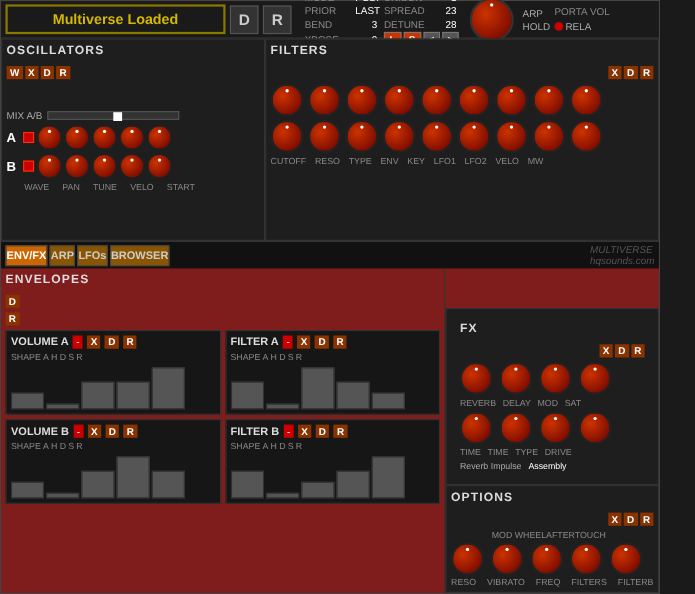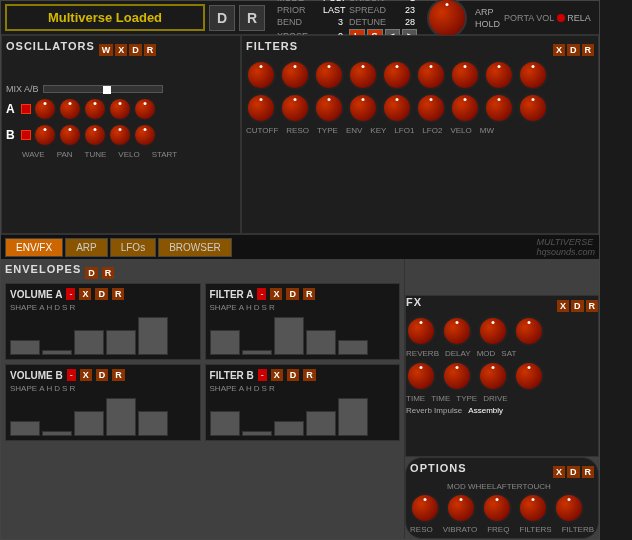--- a/index.html
+++ b/index.html
@@ -9,21 +9,21 @@
       background: #1a1a1a;
       font-family: Arial, sans-serif;
       font-size: 10px;
       color: #ccc;
       overflow: hidden;
     }
 
     .synth-container {
       width: 600px;
       height: 540px;
-      background: #404040;
+      background: #7f1d1d;
       border: 1px solid #444;
       position: relative;
     }
 
     
     .top-bar {
       display: flex;
       align-items: center;
       background: #1a1a1a;
       height: 34px;
@@ -123,23 +123,24 @@
     .panel-title {
       font-size: 11px;
       font-weight: bold;
       color: #ddd;
       letter-spacing: 1px;
       margin-bottom: 4px;
     }
 
     .section-header {
       display: flex;
-      align-items: flex-end;
+      align-items: flex-start;
       gap: 4px;
       margin-bottom: 4px;
+      flex-direction: column;
     }
 
     
     .oscillators-panel {
       width: 240px;
       border-right: 1px solid #333;
     }
 
     .osc-header-btns {
       display: flex;
@@ -259,23 +260,23 @@
     
     .tabs-row {
       display: flex;
       gap: 2px;
       background: #111;
       padding: 2px 4px;
       align-items: center;
     }
 
     .tab {
-      padding: 3px 10px;
+      padding: 3px 0;
       font-size: 10px;
-      font-weight: normal;
+      font-weight: bold;
       cursor: pointer;
       border: 1px solid #444;
       text-align: center;
     }
 
     .tab-envfx { background: #cc6600; color: #fff; }
     .tab-arp { background: #8a5500; color: #ccc; }
     .tab-lfos { background: #8a5500; color: #ccc; }
     .tab-browser { background: #8a5500; color: #ccc; }
 
@@ -484,21 +485,21 @@
     </div>
 
     <div style="display:flex; align-items:center; gap:4px; margin-left:6px;">
       <div class="knob-large">
         <div class="knob-dot"></div>
       </div>
       <div class="top-right-labels">
         <span>ARP</span>
         <span>HOLD</span>
       </div>
-      <div style="display:flex; flex-direction:row; gap:3px;">
+      <div style="display:flex; flex-direction:column; gap:3px;">
         <div style="display:flex; align-items:center; gap:2px;">
           <span class="vol-label">PORTA</span>
           <span class="vol-label">VOL</span>
         </div>
         <div style="display:flex; align-items:center; gap:2px;">
           <div class="indicator-red"></div>
           <span style="font-size:9px;color:#aaa;">RELA</span>
         </div>
       </div>
     </div>
@@ -779,21 +780,21 @@
               <div class="env-bar env-bar-mid" style="width:30px;"></div>
               <div class="env-bar env-bar-full" style="width:30px;"></div>
             </div>
           </div>
 
         </div>
       </div>
 
       <div style="display:flex; flex-direction:column; flex:1; border-left:1px solid #333;">
 
-        <div class="panel fx-panel" style="flex:1;padding:0;margin-top:36px;">
+        <div class="panel fx-panel" style="flex:1;padding:12px;margin-top:36px;">
           <div class="section-header">
             <span class="panel-title">FX</span>
             <div style="margin-left:auto;display:flex;gap:2px;">
               <button class="btn-xdr">X</button>
               <button class="btn-xdr">D</button>
               <button class="btn-xdr">R</button>
             </div>
           </div>
           <div style="display:flex;gap:4px;">
             <div>
@@ -838,21 +839,21 @@
                 <span>DRIVE</span>
               </div>
               <div class="reverb-text">
                 <span>Reverb Impulse</span>
                 <span style="color:#fff; margin-left:4px;">Assembly</span>
               </div>
             </div>
           </div>
         </div>
 
-        <div class="panel options-panel" style="padding:4px;border-top:1px solid #333;border-radius:17px;">
+        <div class="panel options-panel" style="padding:4px;border-top:1px solid #333;">
           <div class="section-header">
             <span class="panel-title">OPTIONS</span>
             <div style="margin-left:auto;display:flex;gap:2px;">
               <button class="btn-xdr">X</button>
               <button class="btn-xdr">D</button>
               <button class="btn-xdr">R</button>
             </div>
           </div>
           <div style="display:flex;font-size:8px;color:#888;margin-bottom:2px;padding-left:37px;">
             <span>MOD WHEEL</span>

